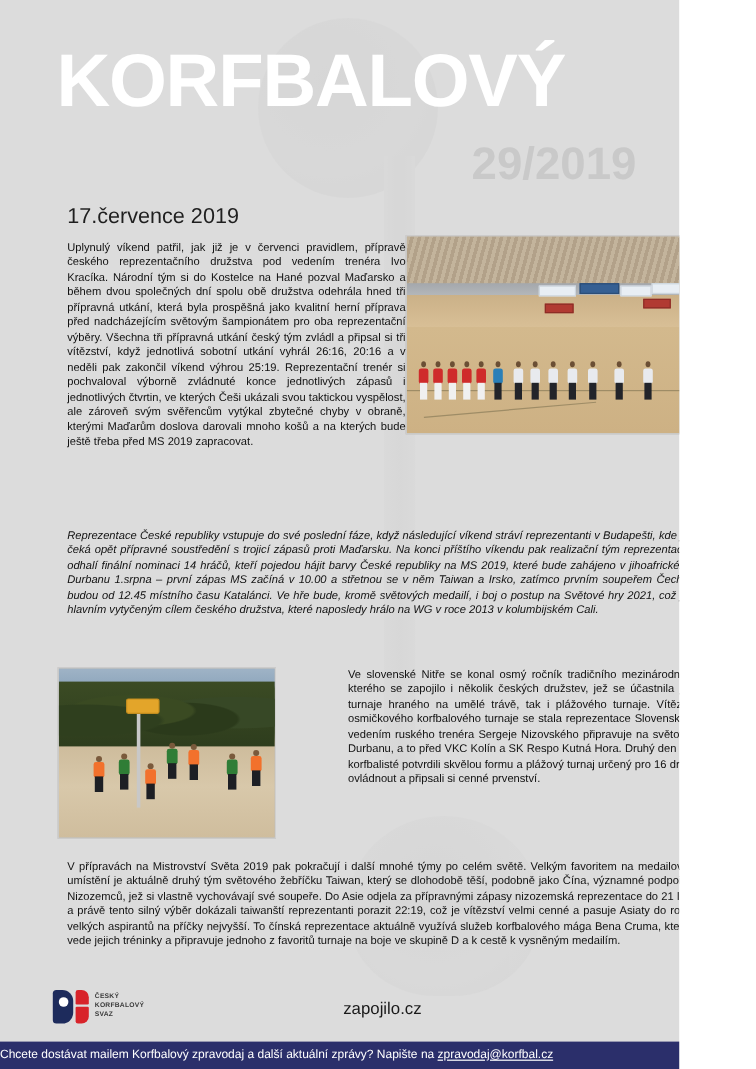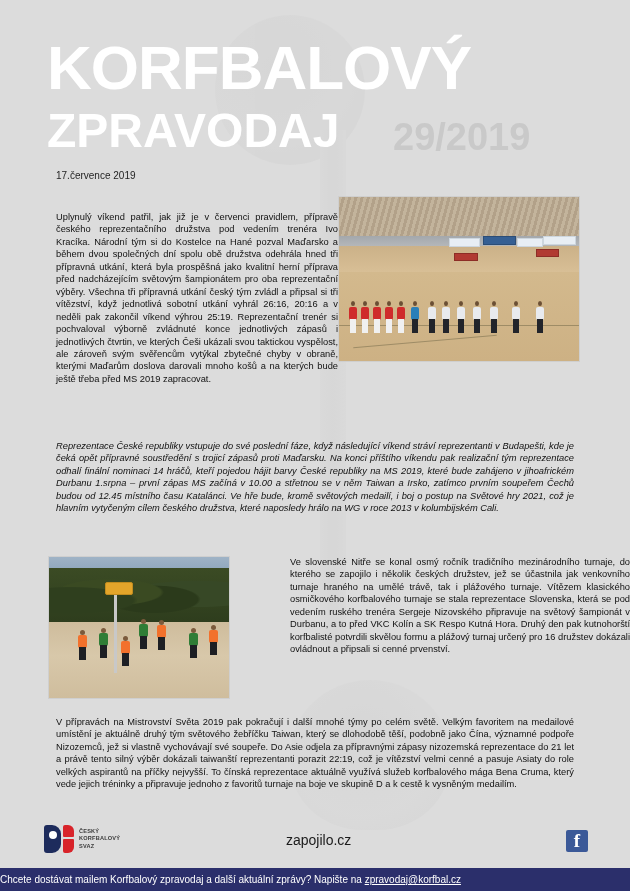--- a/index.html
+++ b/index.html
@@ -6,21 +6,21 @@
   html, body {
     margin: 0;
     padding: 0;
     background: #ffffff;
   }
   body {
     font-family: "Liberation Sans", sans-serif;
   }
   #page {
     position: relative;
-    width: 630px;
+    width: 566px;
     height: 891px;
     overflow: hidden;
     background: #dcdcdc;
   }
   
   .watermark {
     position: absolute;
     left: 170px;
     top: -40px;
     width: 300px;
@@ -85,36 +85,36 @@
     font-size: 38px;
     font-weight: bold;
     color: #c9c9c9;
     line-height: 1;
     white-space: nowrap;
   }
   .issue-date {
     position: absolute;
     left: 56px;
     top: 170px;
-    font-size: 10px;
+    font-size: 18px;
     color: #1f1f1f;
     white-space: nowrap;
   }
   .para {
     position: absolute;
     font-size: 9.3px;
     line-height: 12.45px;
     color: #111111;
     text-align: justify;
     text-justify: inter-word;
     hyphens: none;
   }
   .p1 {
     left: 56px;
-    top: 211px;
+    top: 200px;
     width: 282px;
   }
   .p2 {
     left: 56px;
     top: 440px;
     width: 518px;
     font-style: italic;
   }
   .p3 {
     left: 242px;
@@ -357,21 +357,20 @@
 <div id="page">
 
   <div class="watermark">
     <div class="wm-shape wm-ball"></div>
     <div class="wm-shape wm-post"></div>
     <div class="wm-shape wm-ball2"></div>
   </div>
 
   <div class="masthead">
     <div class="title-main">KORFBALOVÝ</div>
-    <div class="title-sub">ZPRAVODAJ</div>
     <div class="issue-number">29/2019</div>
   </div>
   <div class="issue-date">17.července 2019</div>
 
   <div class="photo photo-top">
     <div class="hall"></div>
     <div class="hall-roof"></div>
     <div class="hall-banner" style="left:46%;top:25%;width:12%;"></div>
     <div class="hall-banner blue" style="left:60%;top:24%;width:13%;"></div>
     <div class="hall-banner" style="left:74%;top:25%;width:10%;"></div>

